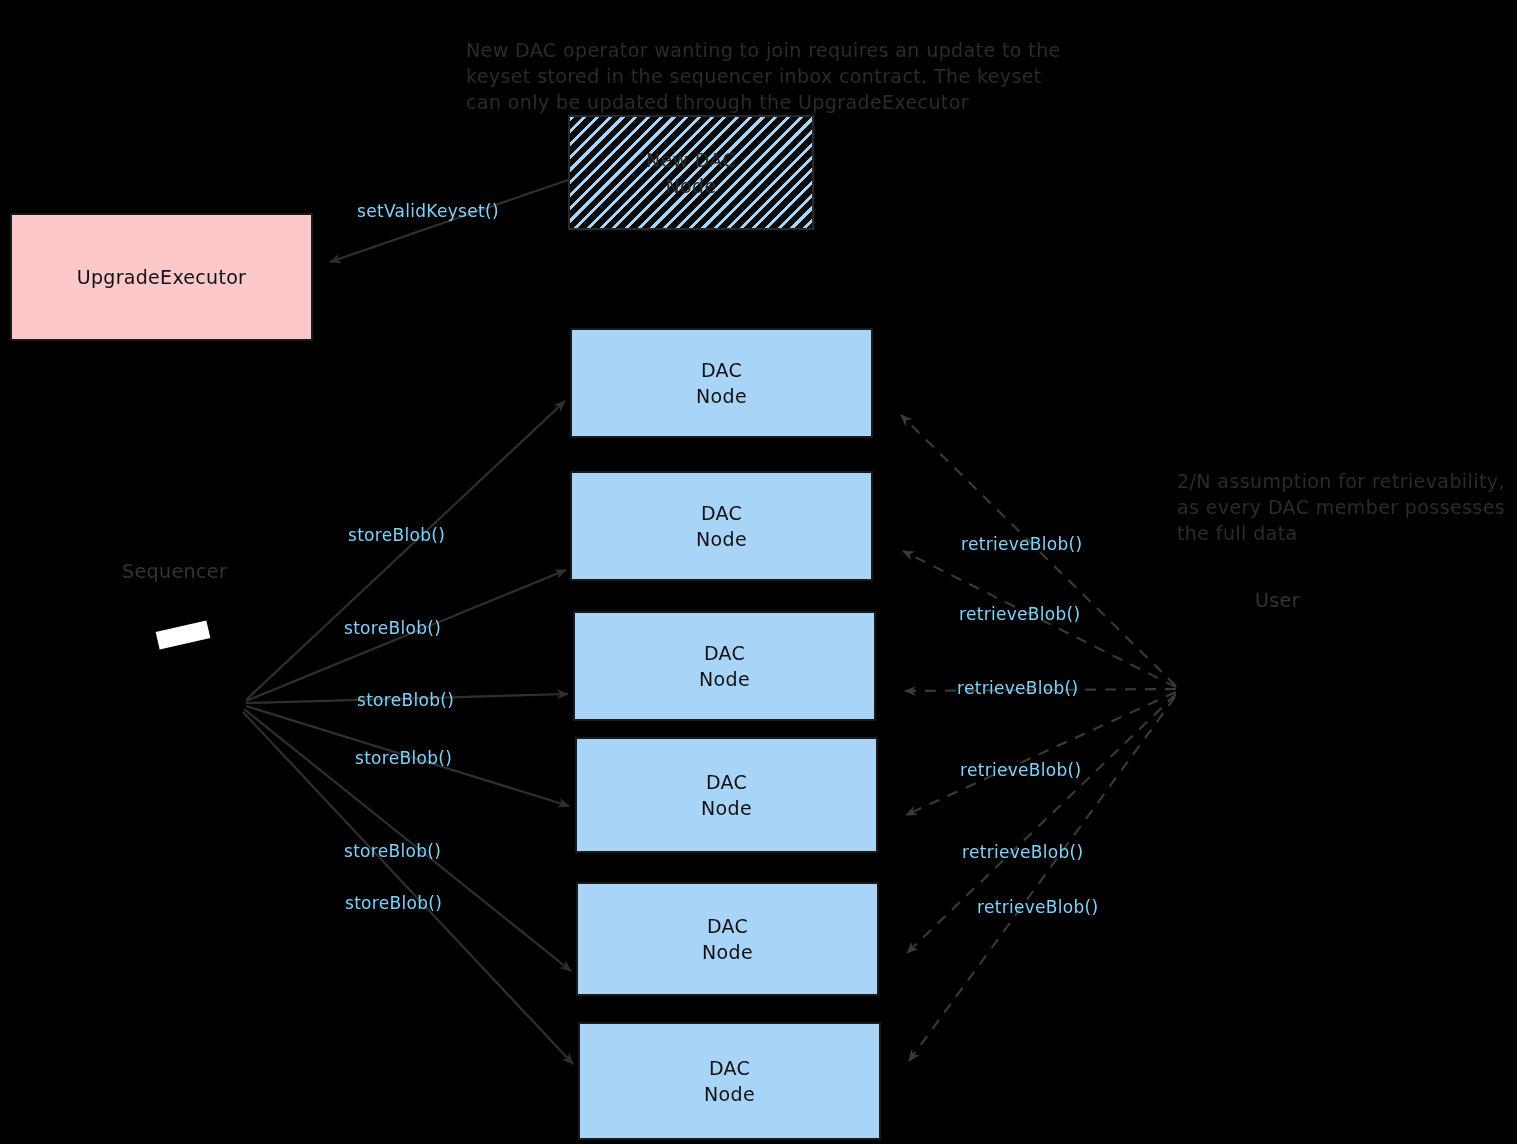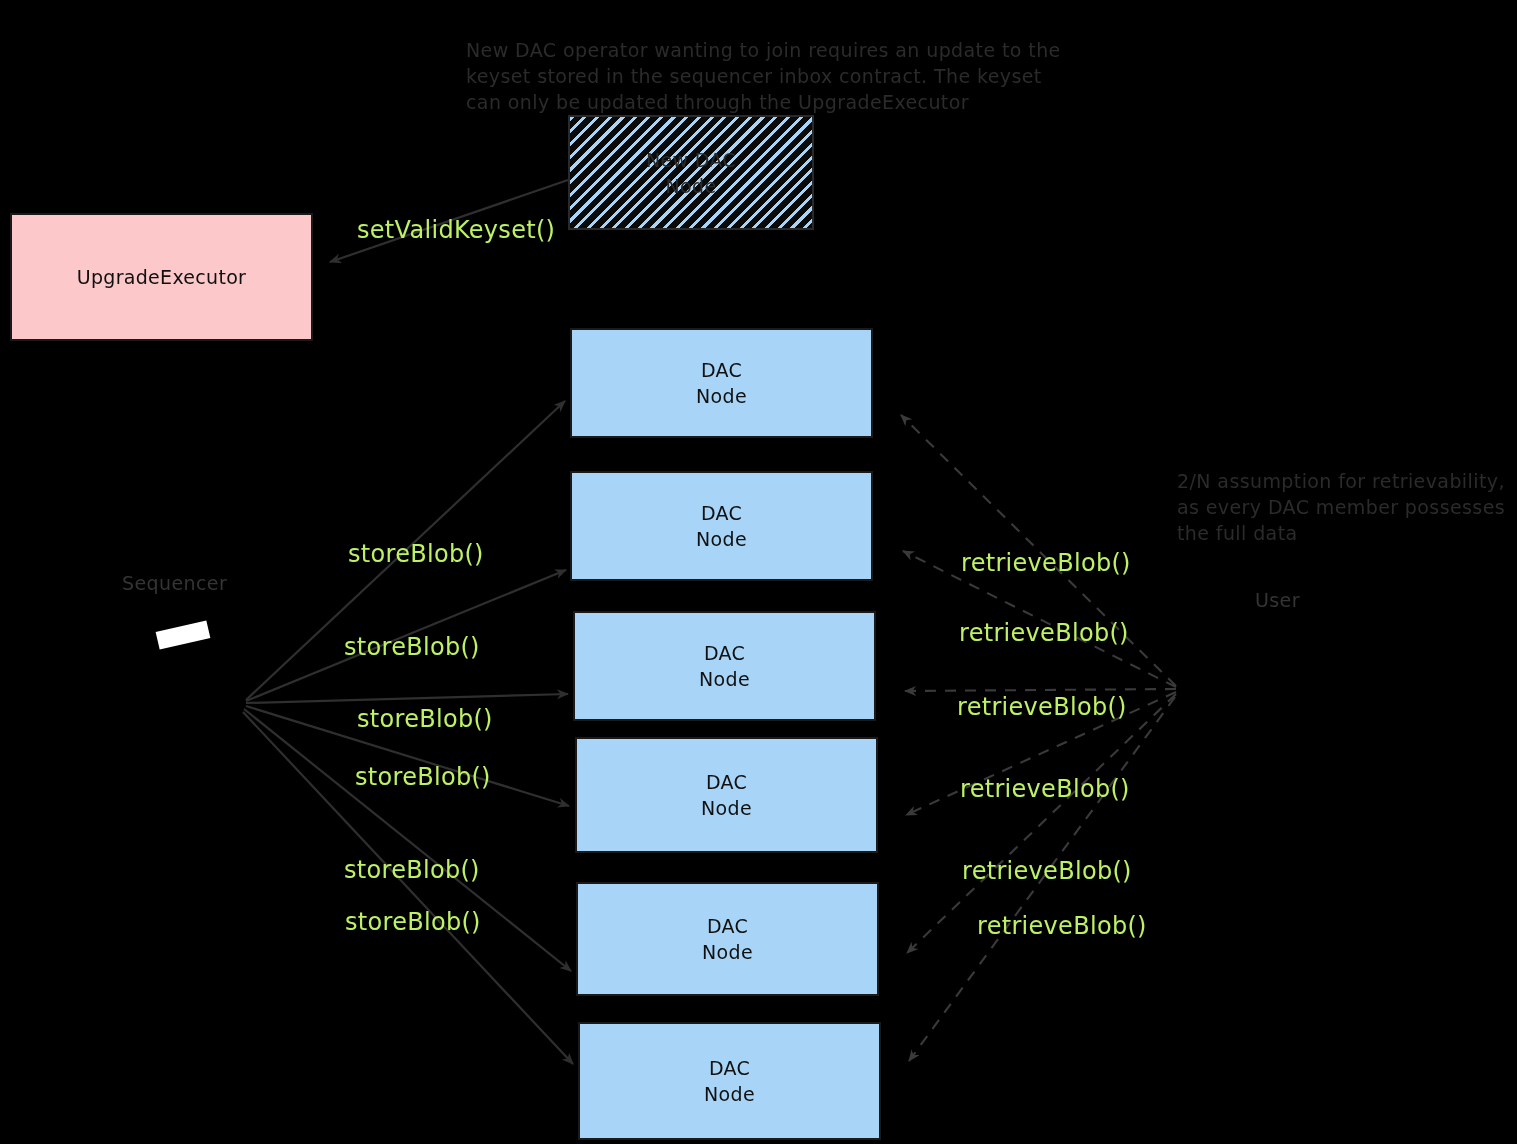--- a/index.html
+++ b/index.html
@@ -27,26 +27,25 @@
     position: absolute;
     color: #2b2b2b;
     font-family: "DejaVu Sans", sans-serif;
     font-size: 19px;
     line-height: 26px;
     white-space: pre;
     letter-spacing: 0.4px;
   }
   .edge-label {
     position: absolute;
-    color: #bef264;
+    color: #7dd3fc;
     font-family: "DejaVu Sans", sans-serif;
-    font-size: 24px;
+    font-size: 17px;
     white-space: nowrap;
     letter-spacing: 0.3px;
-    margin-top: 15px;
   }
   .actor-label {
     position: absolute;
     color: #343434;
     font-family: "DejaVu Sans", sans-serif;
     font-size: 19px;
     white-space: nowrap;
     letter-spacing: 0.4px;
   }
   .box {
@@ -137,21 +136,21 @@
 Node</div>
   <div class="box box-dac" style="left:573px; top:611px; width:303px; height:110px;">DAC
 Node</div>
   <div class="box box-dac" style="left:575px; top:737px; width:303px; height:116px;">DAC
 Node</div>
   <div class="box box-dac" style="left:576px; top:882px; width:303px; height:114px;">DAC
 Node</div>
   <div class="box box-dac" style="left:578px; top:1022px; width:303px; height:118px;">DAC
 Node</div>
 
-  <div class="actor-label" style="left:122px; top:572px;">Sequencer</div>
+  <div class="actor-label" style="left:122px; top:560px;">Sequencer</div>
   <div class="sequencer-icon" style="left:157px; top:626px; width:52px; height:18px;"></div>
 
   <div class="actor-label" style="left:1255px; top:589px;text-align:right;">User</div>
 
   <div class="edge-label" style="left:348px; top:525px;">storeBlob()</div>
   <div class="edge-label" style="left:344px; top:618px;">storeBlob()</div>
   <div class="edge-label" style="left:357px; top:690px;">storeBlob()</div>
   <div class="edge-label" style="left:355px; top:748px;">storeBlob()</div>
   <div class="edge-label" style="left:344px; top:841px;">storeBlob()</div>
   <div class="edge-label" style="left:345px; top:893px;">storeBlob()</div>

